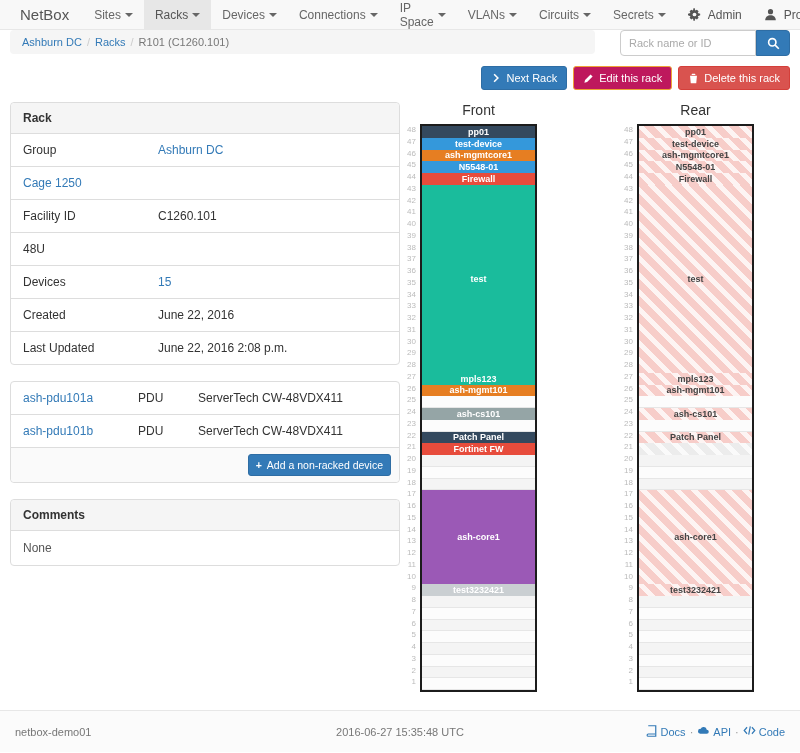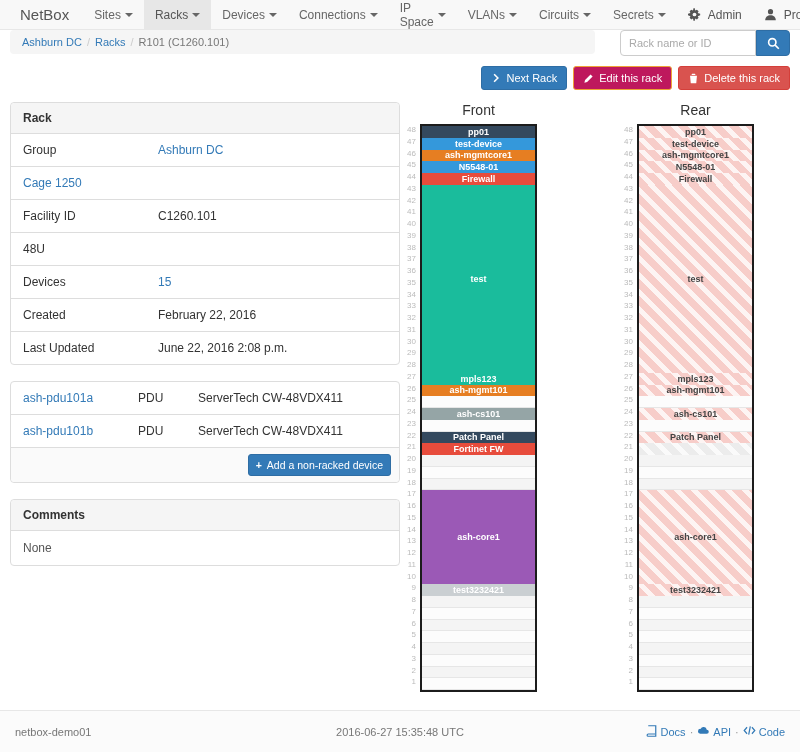--- a/index.html
+++ b/index.html
@@ -197,21 +197,21 @@
             </div>
             <div class="attr-row">
               <div class="v">48U</div>
             </div>
             <div class="attr-row">
               <div class="k">Devices</div>
               <div class="v link">15</div>
             </div>
             <div class="attr-row">
               <div class="k">Created</div>
-              <div class="v">February 22, 2016</div>
+              <div class="v">June 22, 2016</div>
             </div>
             <div class="attr-row">
               <div class="k">Last Updated</div>
               <div class="v">June 22, 2016 2:08 p.m.</div>
             </div>
           </div>
       </div>
 
       <div class="panel">
         <div id="nr-rows">

